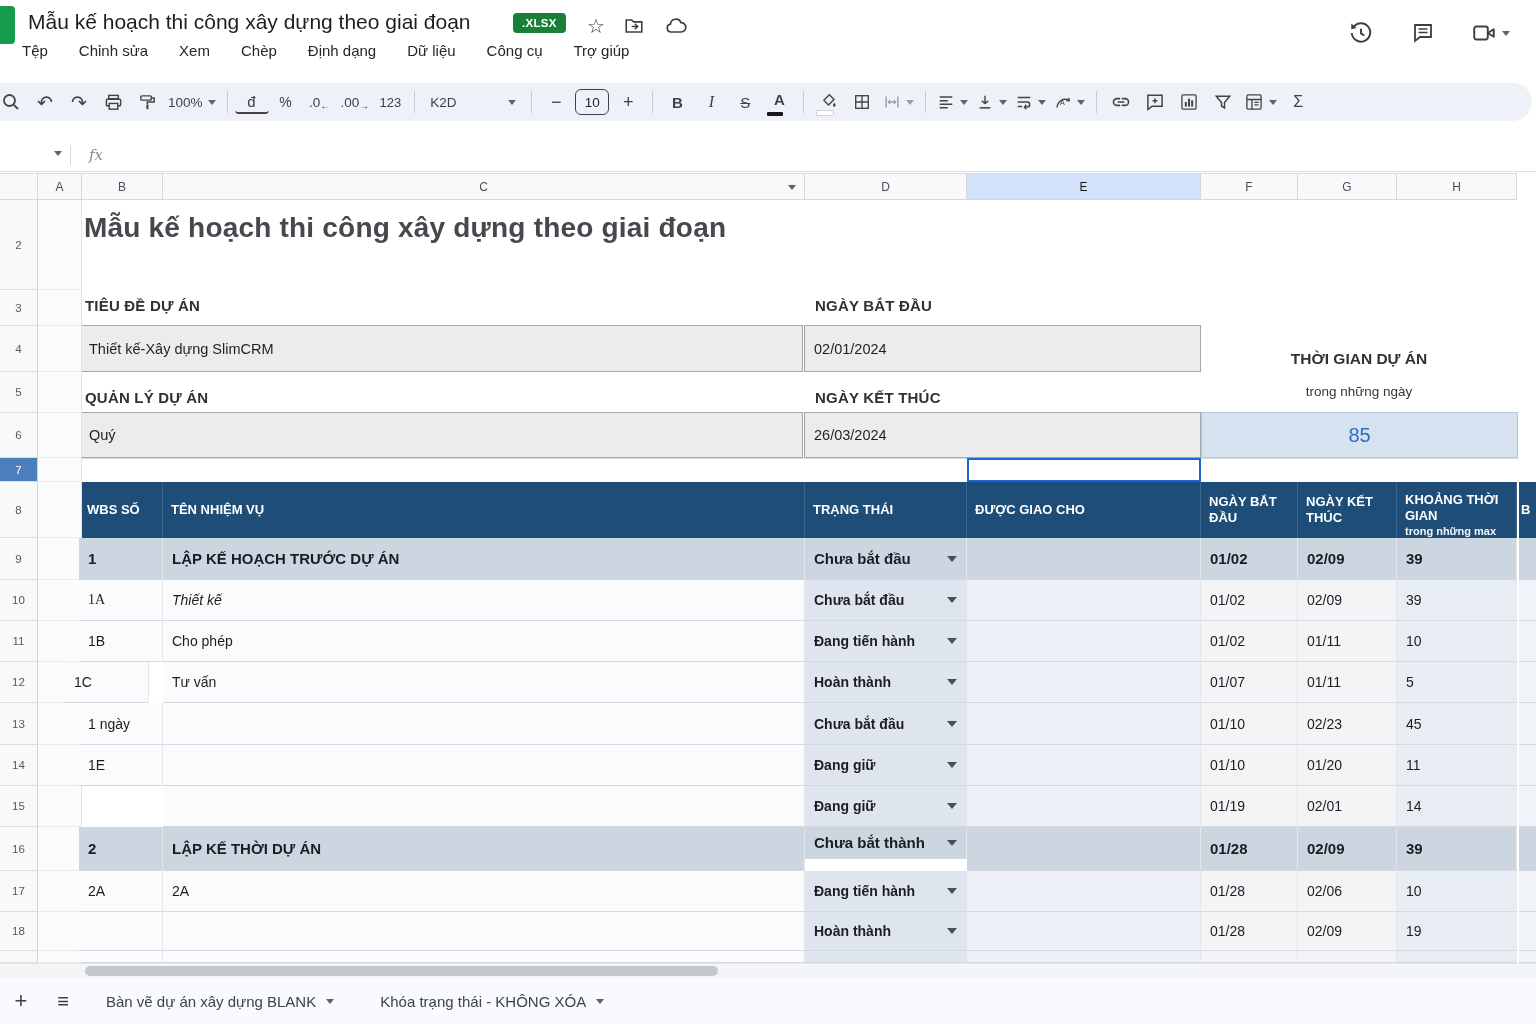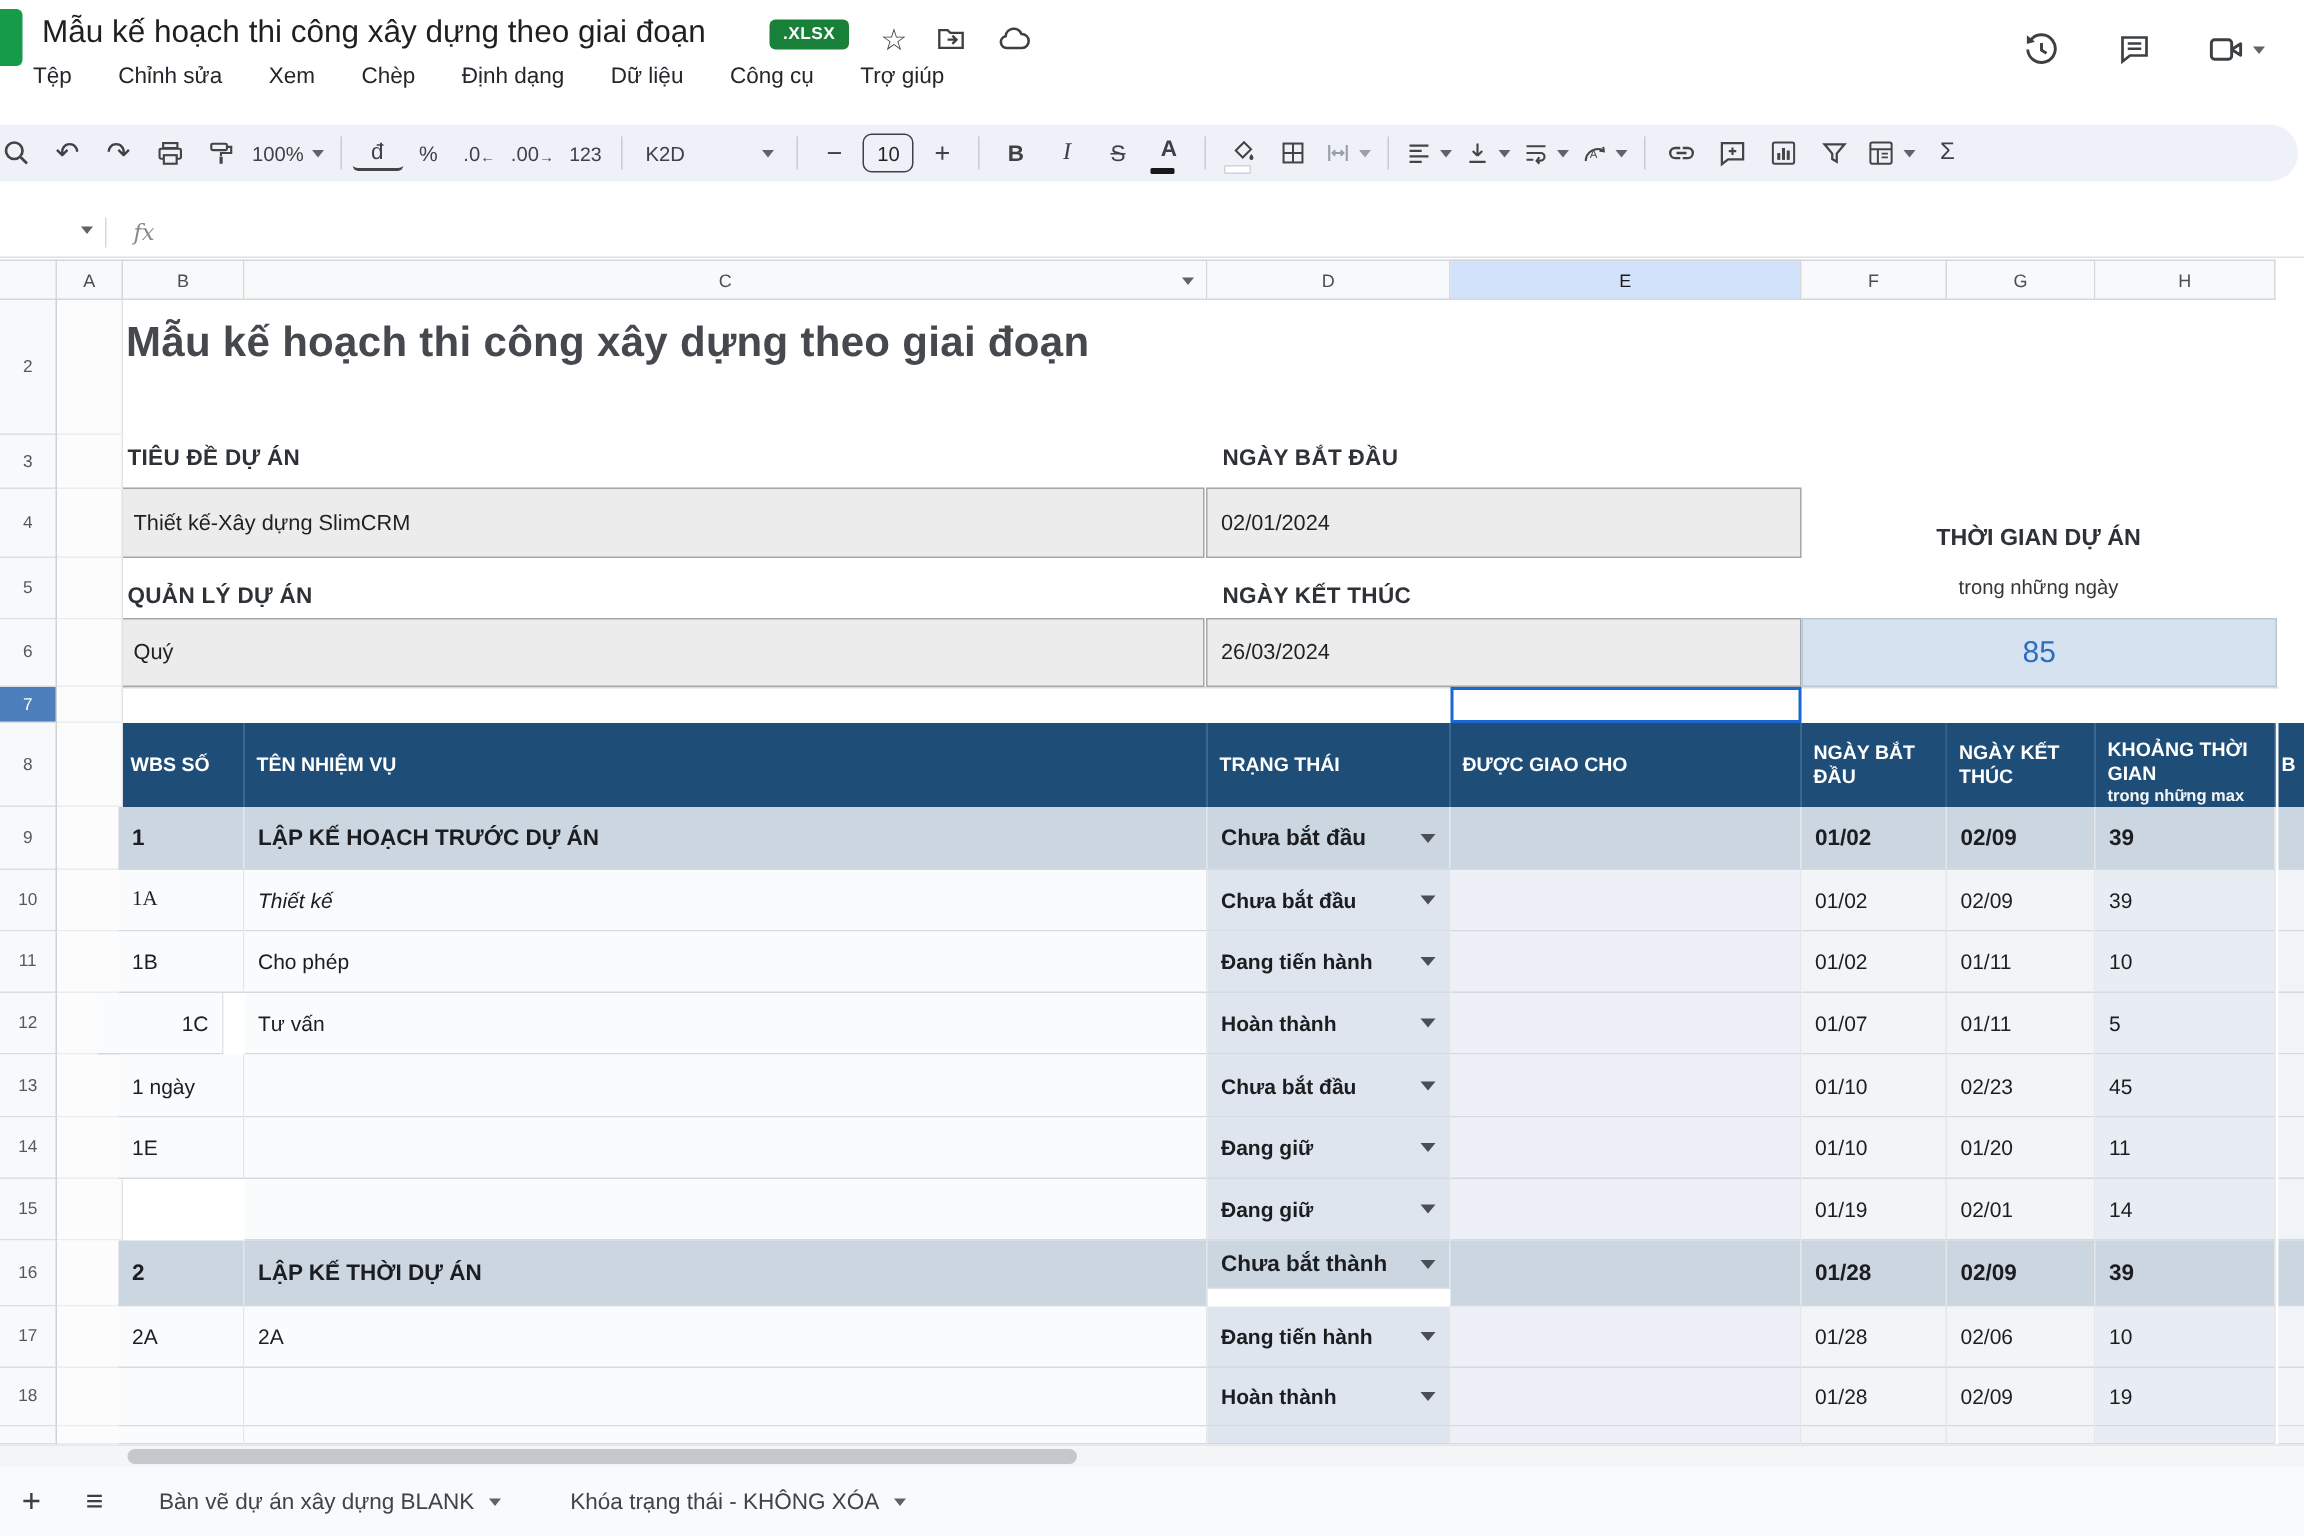--- a/index.html
+++ b/index.html
@@ -481,21 +481,21 @@
     <div class="cell c-date" style="left: 1201px; width: 97px; top: 621px; height: 41px;">
       <span>01/02</span>
     </div>
     <div class="cell c-date" style="left: 1298px; width: 99px; top: 621px; height: 41px;">
       <span>01/11</span>
     </div>
     <div class="cell c-dur" style="left: 1397px; width: 120px; top: 621px; height: 41px;">
       <span>10</span>
     </div>
     <div class="cell c-ovf" style="left: 1519px; width: 17px; top: 621px; height: 41px;"></div>
-    <div class="cell c-wbs" style="left: 65px; width: 84px; top: 662px; height: 41px; justify-content: flex-end;">
+    <div class="cell c-wbs" style="left: 65px; width: 84px; top: 662px; height: 41px;">
       <span>1C</span>
     </div>
     <div class="cell c-task" style="left: 163px; width: 642px; top: 662px; height: 41px;">
       <span>Tư vấn</span>
     </div>
     <div class="cell c-status" style="left: 805px; width: 162px; top: 662px; height: 41px;">
       <span>Hoàn thành</span>
       <span class="st-caret"></span>
     </div>
     <div class="cell c-assignee" style="left: 967px; width: 234px; top: 662px; height: 41px;">

